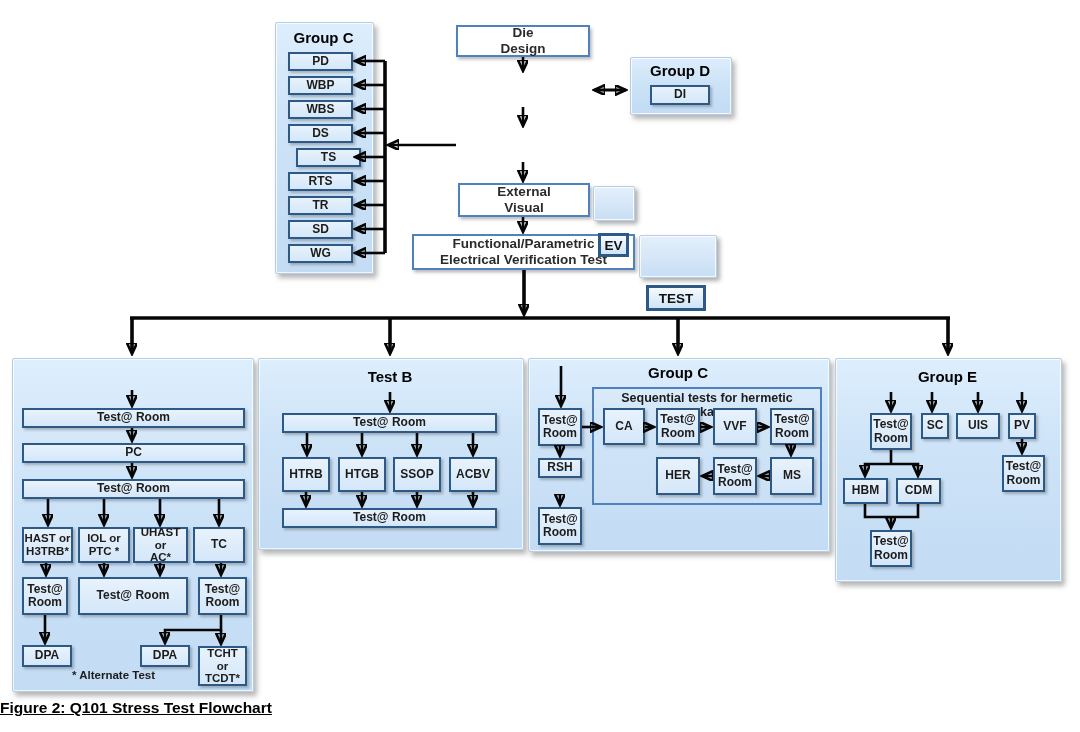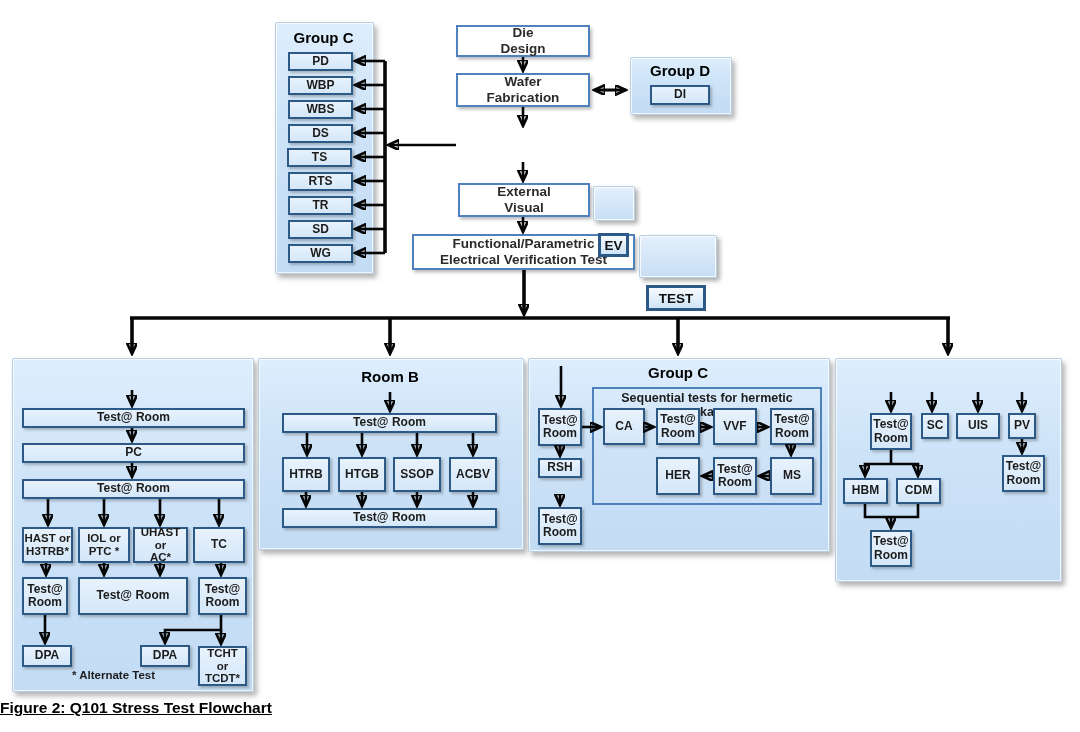--- a/index.html
+++ b/index.html
@@ -57,39 +57,38 @@
 
   <div class="panel" style="left:275px;top:22px;width:97px;height:250px"></div>
   <div class="panel" style="left:630px;top:57px;width:100px;height:56px"></div>
   <div class="panel" style="left:12px;top:358px;width:240px;height:332px"></div>
   <div class="panel" style="left:258px;top:358px;width:264px;height:190px"></div>
   <div class="panel" style="left:528px;top:358px;width:300px;height:192px"></div>
   <div class="panel" style="left:835px;top:358px;width:225px;height:222px"></div>
 
   <div class="ptitle" style="left:275px;top:29px;width:97px">Group C</div>
   <div class="ptitle" style="left:630px;top:62px;width:100px">Group D</div>
-  <div class="ptitle" style="left:258px;top:368px;width:264px">Room B</div>
+  <div class="ptitle" style="left:258px;top:368px;width:264px">Test B</div>
   <div class="ptitle" style="left:528px;top:364px;width:300px">Group C</div>
+  <div class="ptitle" style="left:835px;top:368px;width:225px">Group E</div>
 
   <div class="bluebox" style="left:288px;top:52px;width:65px;height:19px">PD</div>
   <div class="bluebox" style="left:288px;top:76px;width:65px;height:19px">WBP</div>
   <div class="bluebox" style="left:288px;top:100px;width:65px;height:19px">WBS</div>
   <div class="bluebox" style="left:288px;top:124px;width:65px;height:19px">DS</div>
-  <div class="bluebox" style="left:287px;top:148px;width:65px;height:19px">TS</div>
+  <div class="bluebox" style="left:296px;top:148px;width:65px;height:19px">TS</div>
   <div class="bluebox" style="left:288px;top:172px;width:65px;height:19px">RTS</div>
   <div class="bluebox" style="left:288px;top:196px;width:65px;height:19px">TR</div>
   <div class="bluebox" style="left:288px;top:220px;width:65px;height:19px">SD</div>
   <div class="bluebox" style="left:288px;top:244px;width:65px;height:19px">WG</div>
 
   <div class="bluebox" style="left:650px;top:85px;width:60px;height:20px">DI</div>
 
   <div class="whitebox" style="left:456px;top:25px;width:134px;height:32px">Die
 Design</div>
-  <div class="whitebox" style="left:456px;top:73px;width:134px;height:34px">Wafer
-Fabrication</div>
   <div class="whitebox" style="left:458px;top:183px;width:132px;height:34px">External
 Visual</div>
   <div class="whitebox" style="left:412px;top:234px;width:223px;height:36px">Functional/Parametric
 Electrical Verification Test</div>
 
   <div class="badge-outer" style="left:593px;top:186px;width:40px;height:33px"></div>
   <div class="badge-inner" style="left:598px;top:190px;width:31px;height:24px">EV</div>
   <div class="badge-outer" style="left:639px;top:235px;width:76px;height:41px"></div>
   <div class="badge-inner" style="left:646px;top:242px;width:60px;height:26px">TEST</div>
 

